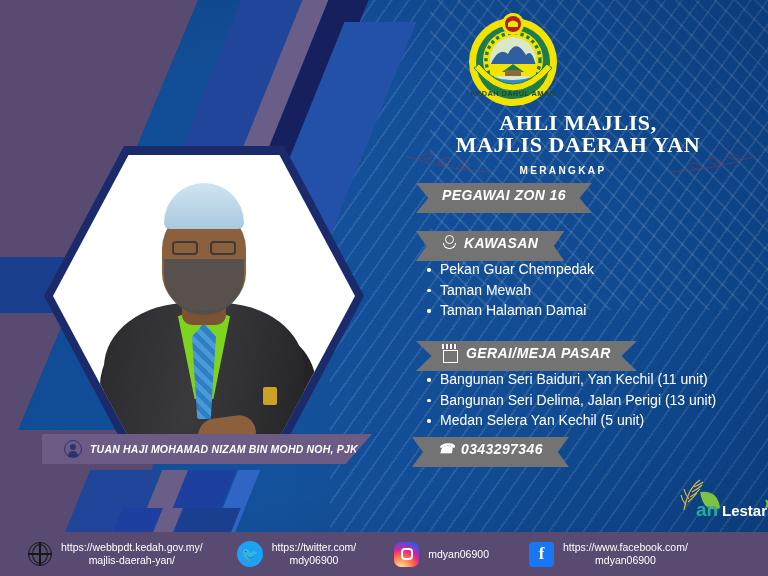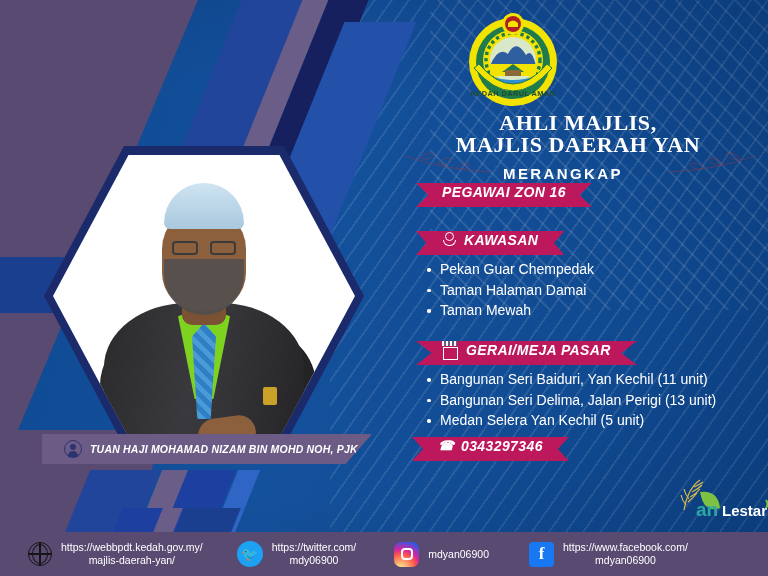--- a/index.html
+++ b/index.html
@@ -115,26 +115,26 @@
   .crest svg{display:block;}
 
   .title{
     position:absolute;left:0;top:112px;width:340px;text-align:center;
     color:#ffffff;font-family:"Liberation Serif", serif;font-weight:bold;
     font-size:22px;line-height:22px;letter-spacing:.6px;
   }
   .deco{position:absolute;left:-8px;top:150px;width:360px;height:28px;opacity:.55;}
   .merangkap{
     position:absolute;left:0;top:165px;width:310px;text-align:center;
-    color:#ffffff;font-size:15px;letter-spacing:2.4px;font-weight:600;
+    color:#ffffff;font-size:10px;letter-spacing:2.4px;font-weight:600;
   }
 
   
   .badge{
-    position:absolute;background:#be185d;height:24px;display:flex;align-items:center;
+    position:absolute;background:#737373;height:30px;display:flex;align-items:center;
     color:#fff;font-weight:bold;font-style:italic;white-space:nowrap;
     clip-path:polygon(0 0,100% 0,93% 50%,100% 100%,0 100%,7% 50%);
     padding:0 26px 7px 26px;gap:9px;
   }
   .badge .lbl{font-size:14px;letter-spacing:.4px;}
   .b-zon{left:8px;top:183px;}
   .b-kawasan{left:8px;top:231px;}
   .b-gerai{left:8px;top:341px;}
   .b-phone{left:4px;top:437px;}
 
@@ -278,22 +278,22 @@
     <div class="badge b-zon">
       <span class="lbl">PEGAWAI ZON 16</span>
     </div>
 
     <div class="badge b-kawasan">
       <span class="ic pin-ic"></span>
       <span class="lbl">KAWASAN</span>
     </div>
     <div class="list l-kawasan">
       <div>Pekan Guar Chempedak</div>
+      <div>Taman Mewah</div>
       <div>Taman Halaman Damai</div>
-      <div>Taman Mewah</div>
     </div>
 
     <div class="badge b-gerai">
       <span class="ic stall-ic"></span>
       <span class="lbl">GERAI/MEJA PASAR</span>
     </div>
     <div class="list l-gerai">
       <div>Bangunan Seri Baiduri, Yan Kechil (11 unit)</div>
       <div>Bangunan Seri Delima, Jalan Perigi (13 unit)</div>
       <div>Medan Selera Yan Kechil (5 unit)</div>

